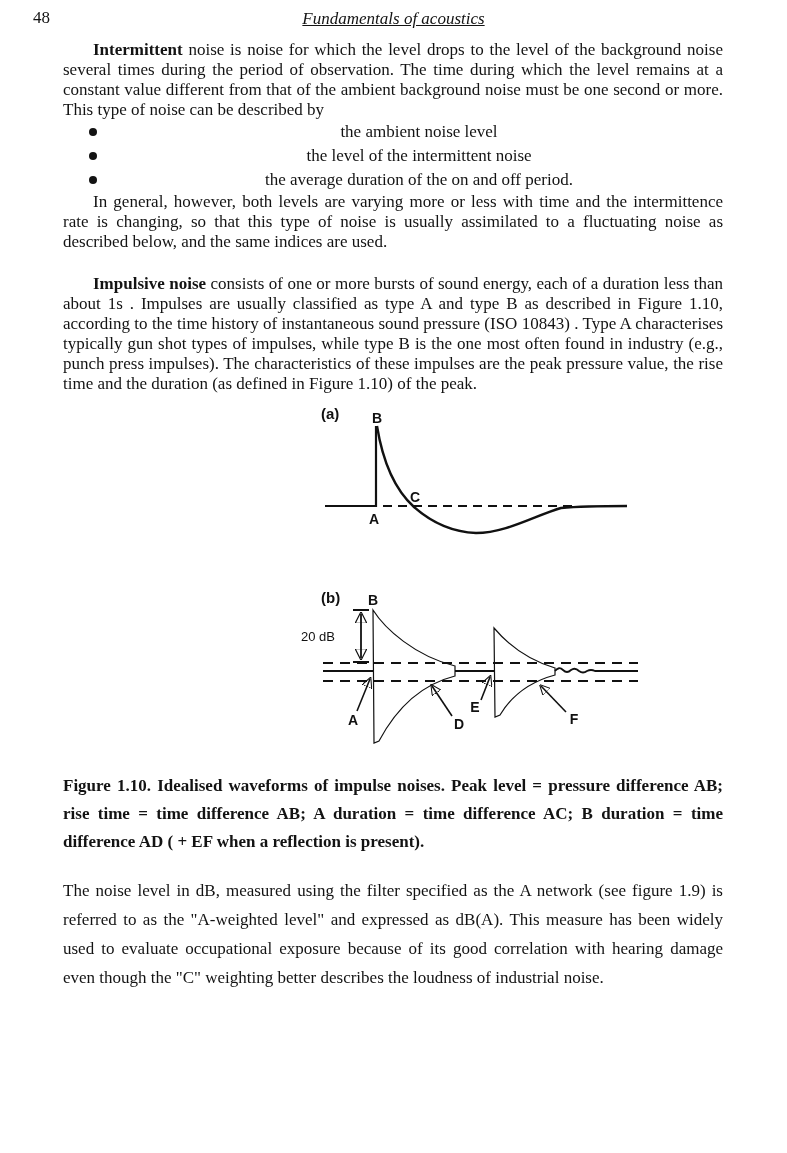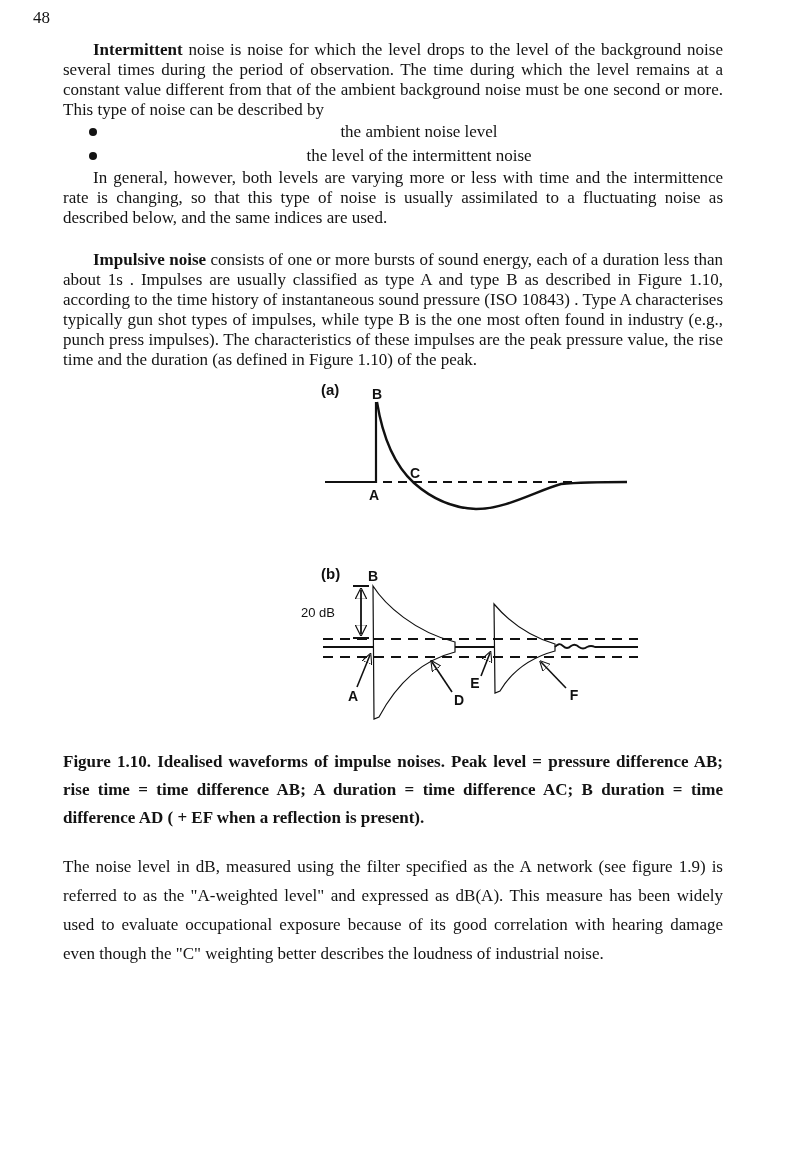--- a/index.html
+++ b/index.html
@@ -31,29 +31,31 @@
   .caption-item { font-weight:bold; line-height:28px; padding-left:55px; }
   .caption-item .marker { display:inline-block; min-width:30px; }
   h2.section { font-size:17.5px; font-weight:bold; margin:36px 0 0 0; line-height:24px; }
   p.last { margin-top:20px; line-height:29px; }
 </style>
 </head>
 <body>
 
 <div class="page-header">
   <span class="page-num">48</span>
+  <div class="page-title">Fundamentals of acoustics</div>
 </div>
 
 <div class="content">
 
   <p class="body indent"><span class="lead-bold">Intermittent</span><span> noise is noise for which the level drops to the level of the background noise several times during the period of observation.  The time during which the level remains at a constant value different from that of the ambient background noise must be one second or more. This type of noise can be described by</span></p>
 
   <ul class="bullets">
     <li><span class="dot"></span><span>the ambient noise level</span></li>
     <li><span class="dot"></span><span>the level of the intermittent noise</span></li>
+    <li><span class="dot"></span><span>the average duration of the on and off period.</span></li>
   </ul>
 
   <p class="body indent">In general, however, both levels are varying more or less with time and the intermittence rate is changing, so that this type of noise is usually assimilated to a fluctuating noise as described below, and the same indices are used.</p>
 
   <div class="gap-sm"></div>
 
   <p class="body indent"><span class="lead-bold">Impulsive noise</span><span> consists of one or more bursts of sound energy, each of a duration less than about 1s .  Impulses are usually classified as type A and type B as described in Figure 1.10, according to the time history of instantaneous sound pressure (ISO 10843) .  Type A characterises typically gun shot types of impulses, while type B is the one most often found in industry (e.g., punch press impulses).  The characteristics of these impulses are the peak pressure value, the rise time and the duration (as defined in Figure 1.10) of the peak.</span></p>
 
   <div class="figure-block">
     <svg width="340" height="166" viewBox="0 0 340 166">

